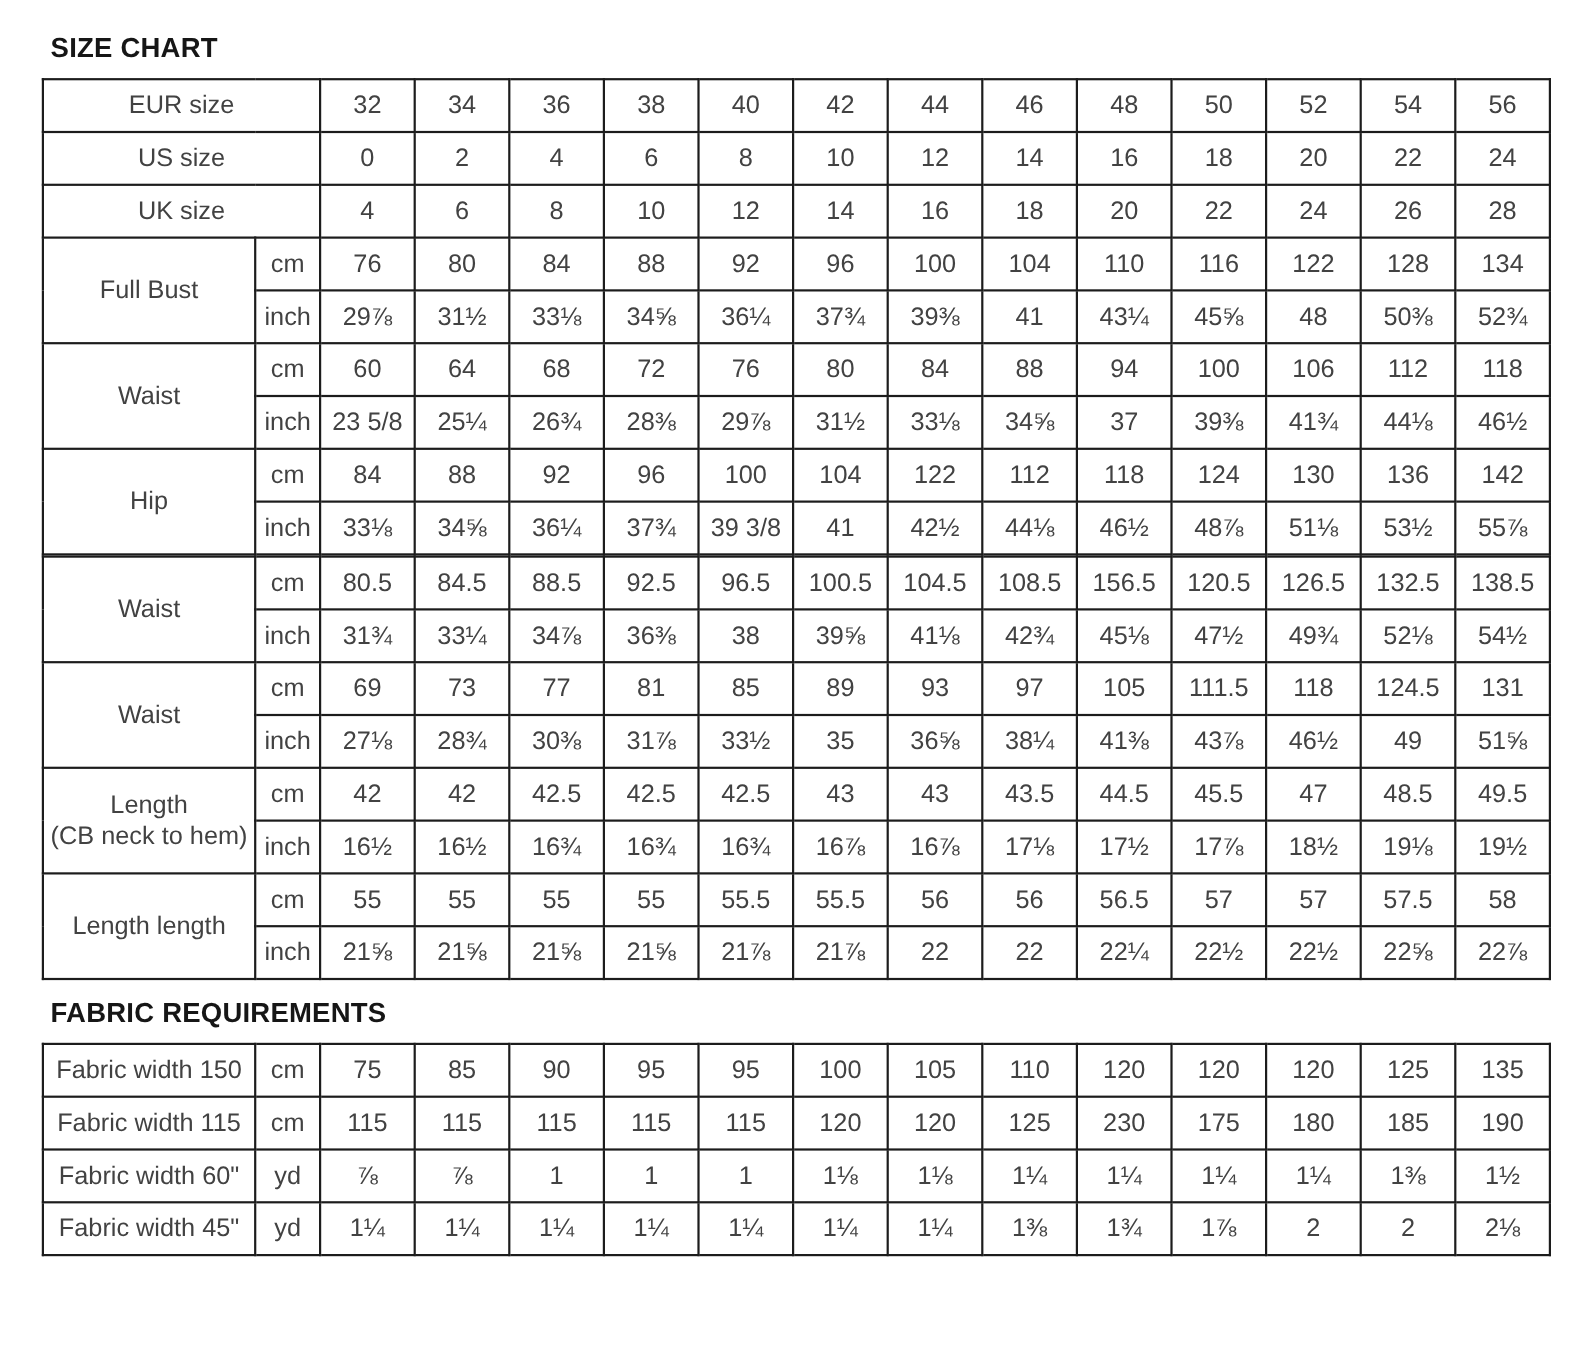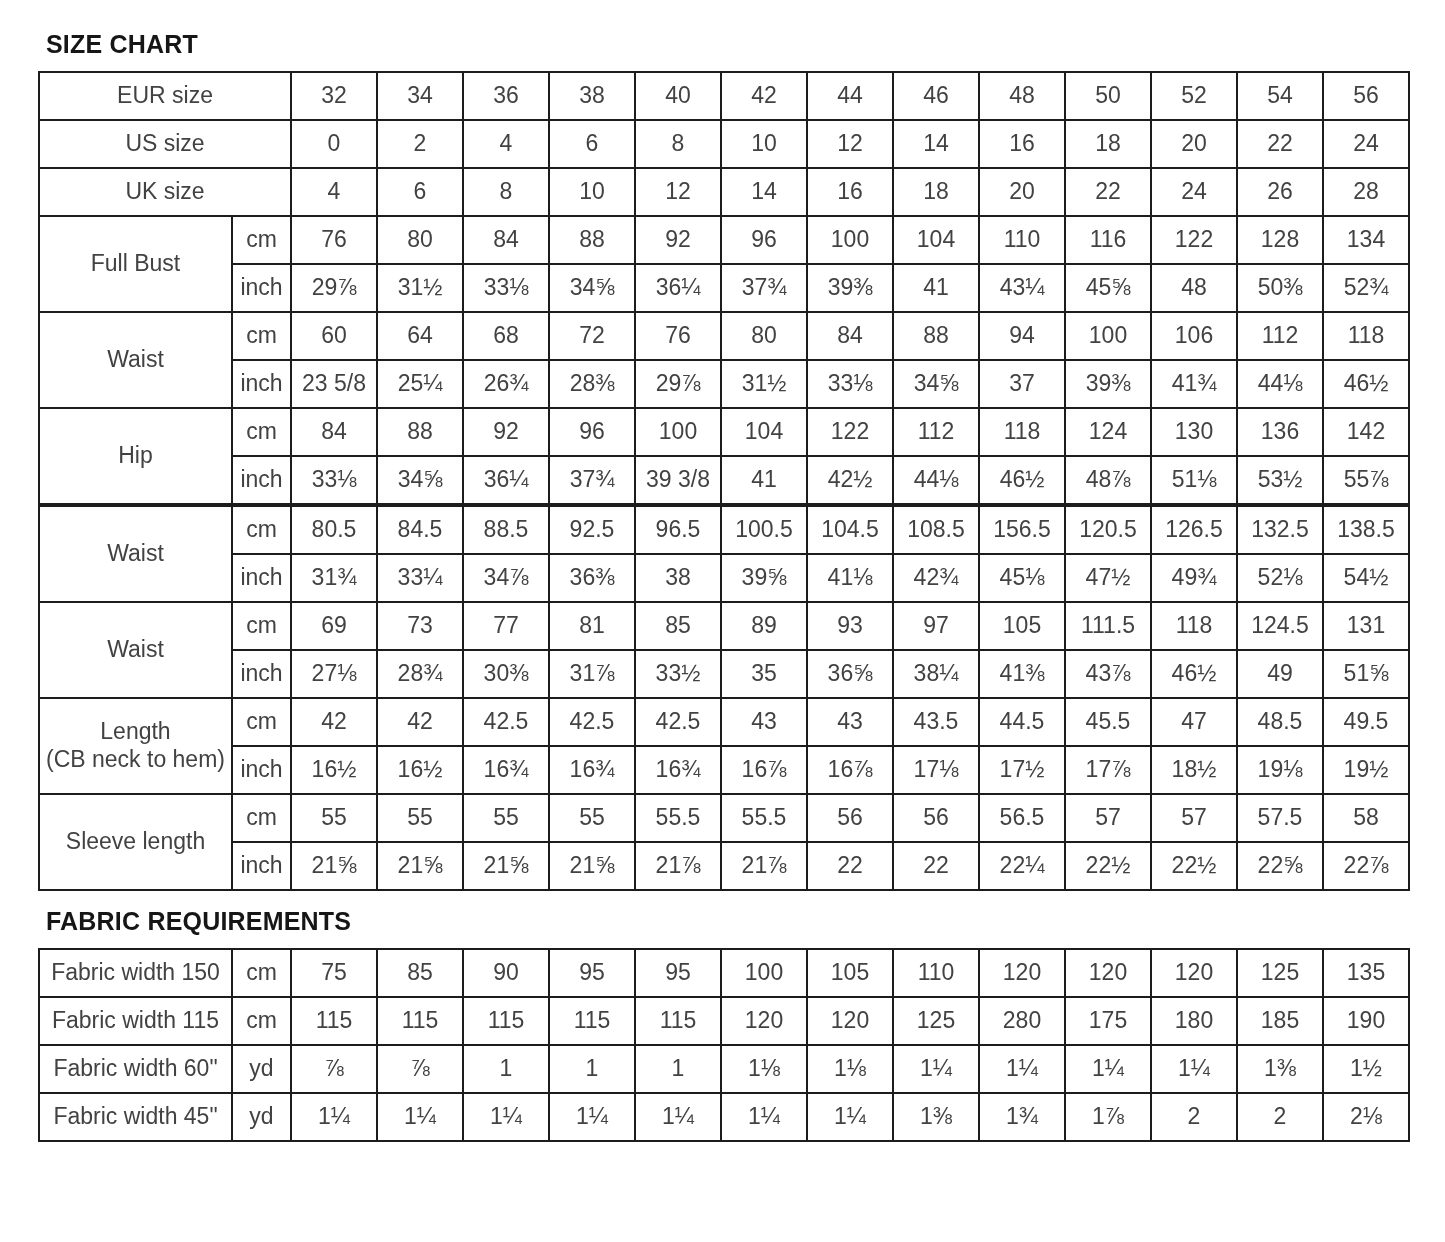--- a/index.html
+++ b/index.html
@@ -358,21 +358,21 @@
             <td class="value-cell">16⅞</td>
             <td class="value-cell">17⅛</td>
             <td class="value-cell">17½</td>
             <td class="value-cell">17⅞</td>
             <td class="value-cell">18½</td>
             <td class="value-cell">19⅛</td>
             <td class="value-cell">19½</td>
           </tr>
           <tr>
             <td class="label-cell" rowspan="2">
-              <span>Sleeve length</span>
+              <span>Length length</span>
             </td>
             <td class="unit-cell">cm</td>
             <td class="value-cell">55</td>
             <td class="value-cell">55</td>
             <td class="value-cell">55</td>
             <td class="value-cell">55</td>
             <td class="value-cell">55.5</td>
             <td class="value-cell">55.5</td>
             <td class="value-cell">56</td>
             <td class="value-cell">56</td>
@@ -448,21 +448,21 @@
             </td>
             <td class="unit-cell">cm</td>
             <td class="value-cell">115</td>
             <td class="value-cell">115</td>
             <td class="value-cell">115</td>
             <td class="value-cell">115</td>
             <td class="value-cell">115</td>
             <td class="value-cell">120</td>
             <td class="value-cell">120</td>
             <td class="value-cell">125</td>
-            <td class="value-cell">280</td>
+            <td class="value-cell">230</td>
             <td class="value-cell">175</td>
             <td class="value-cell">180</td>
             <td class="value-cell">185</td>
             <td class="value-cell">190</td>
           </tr>
           <tr>
             <td class="label-cell" rowspan="1">
               <span>Fabric width 60"</span>
             </td>
             <td class="unit-cell">yd</td>

